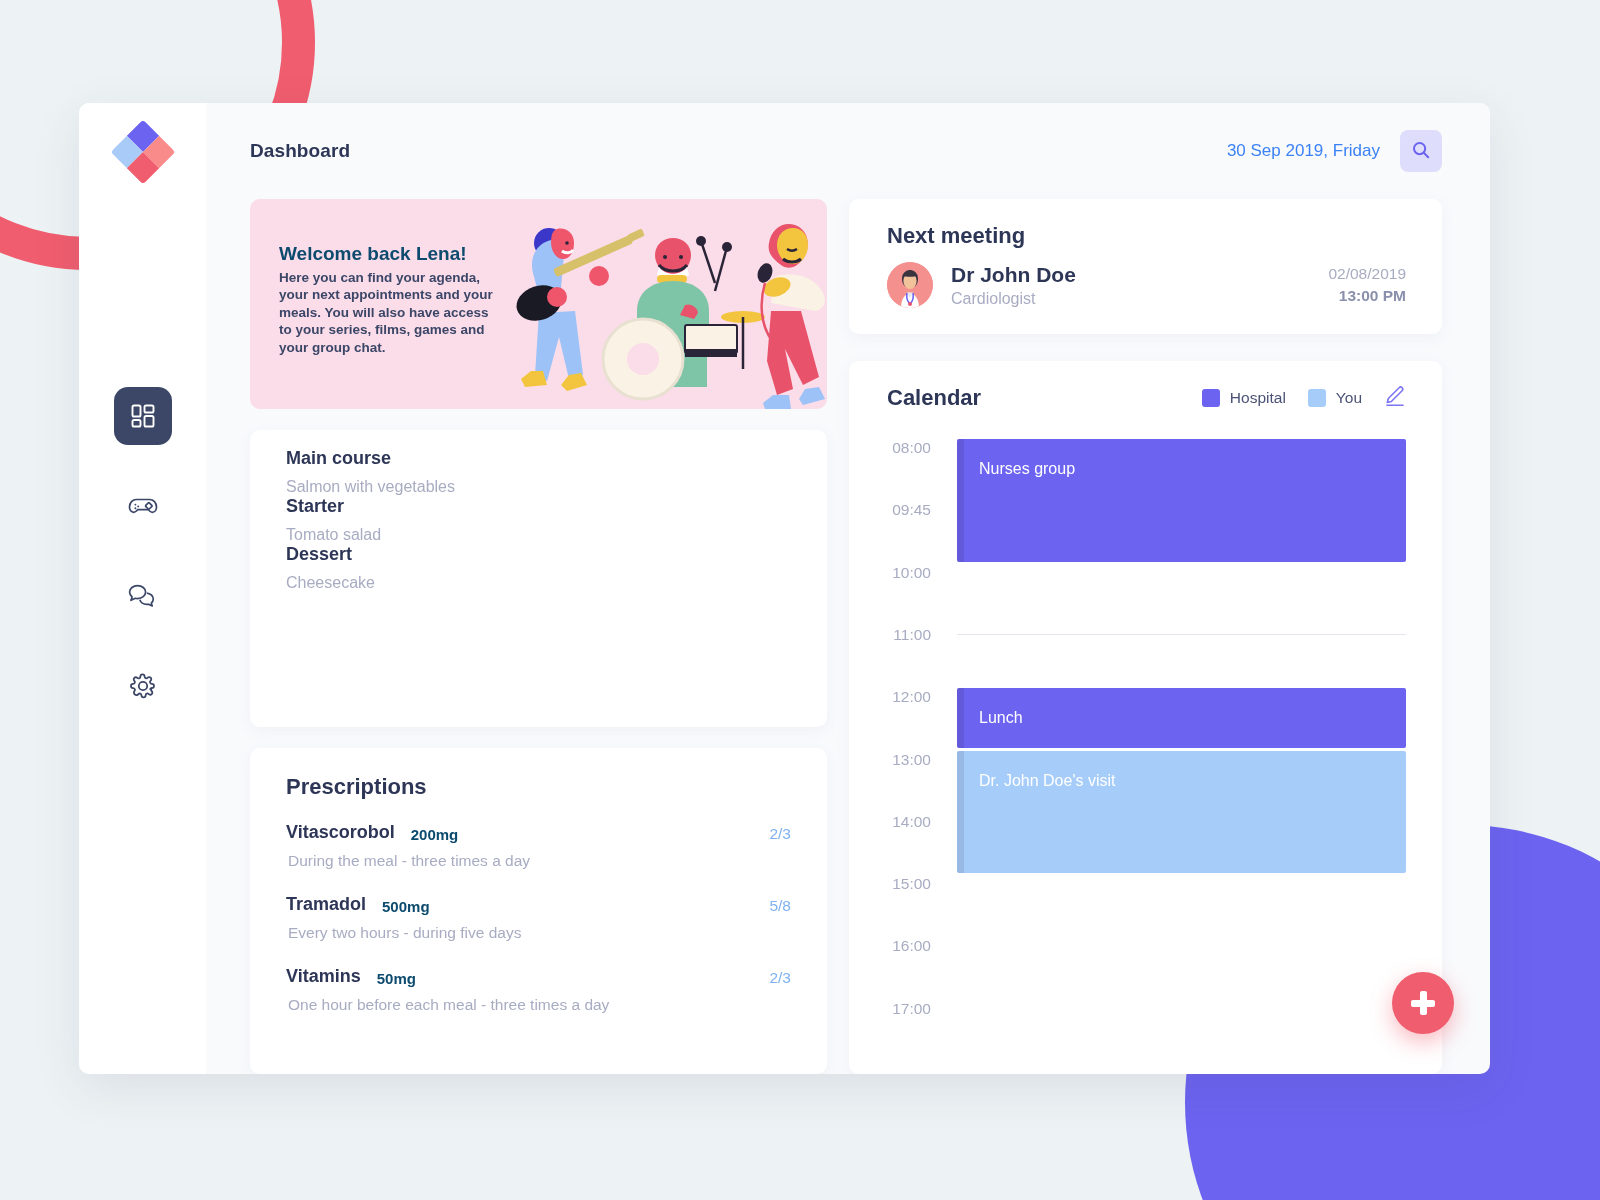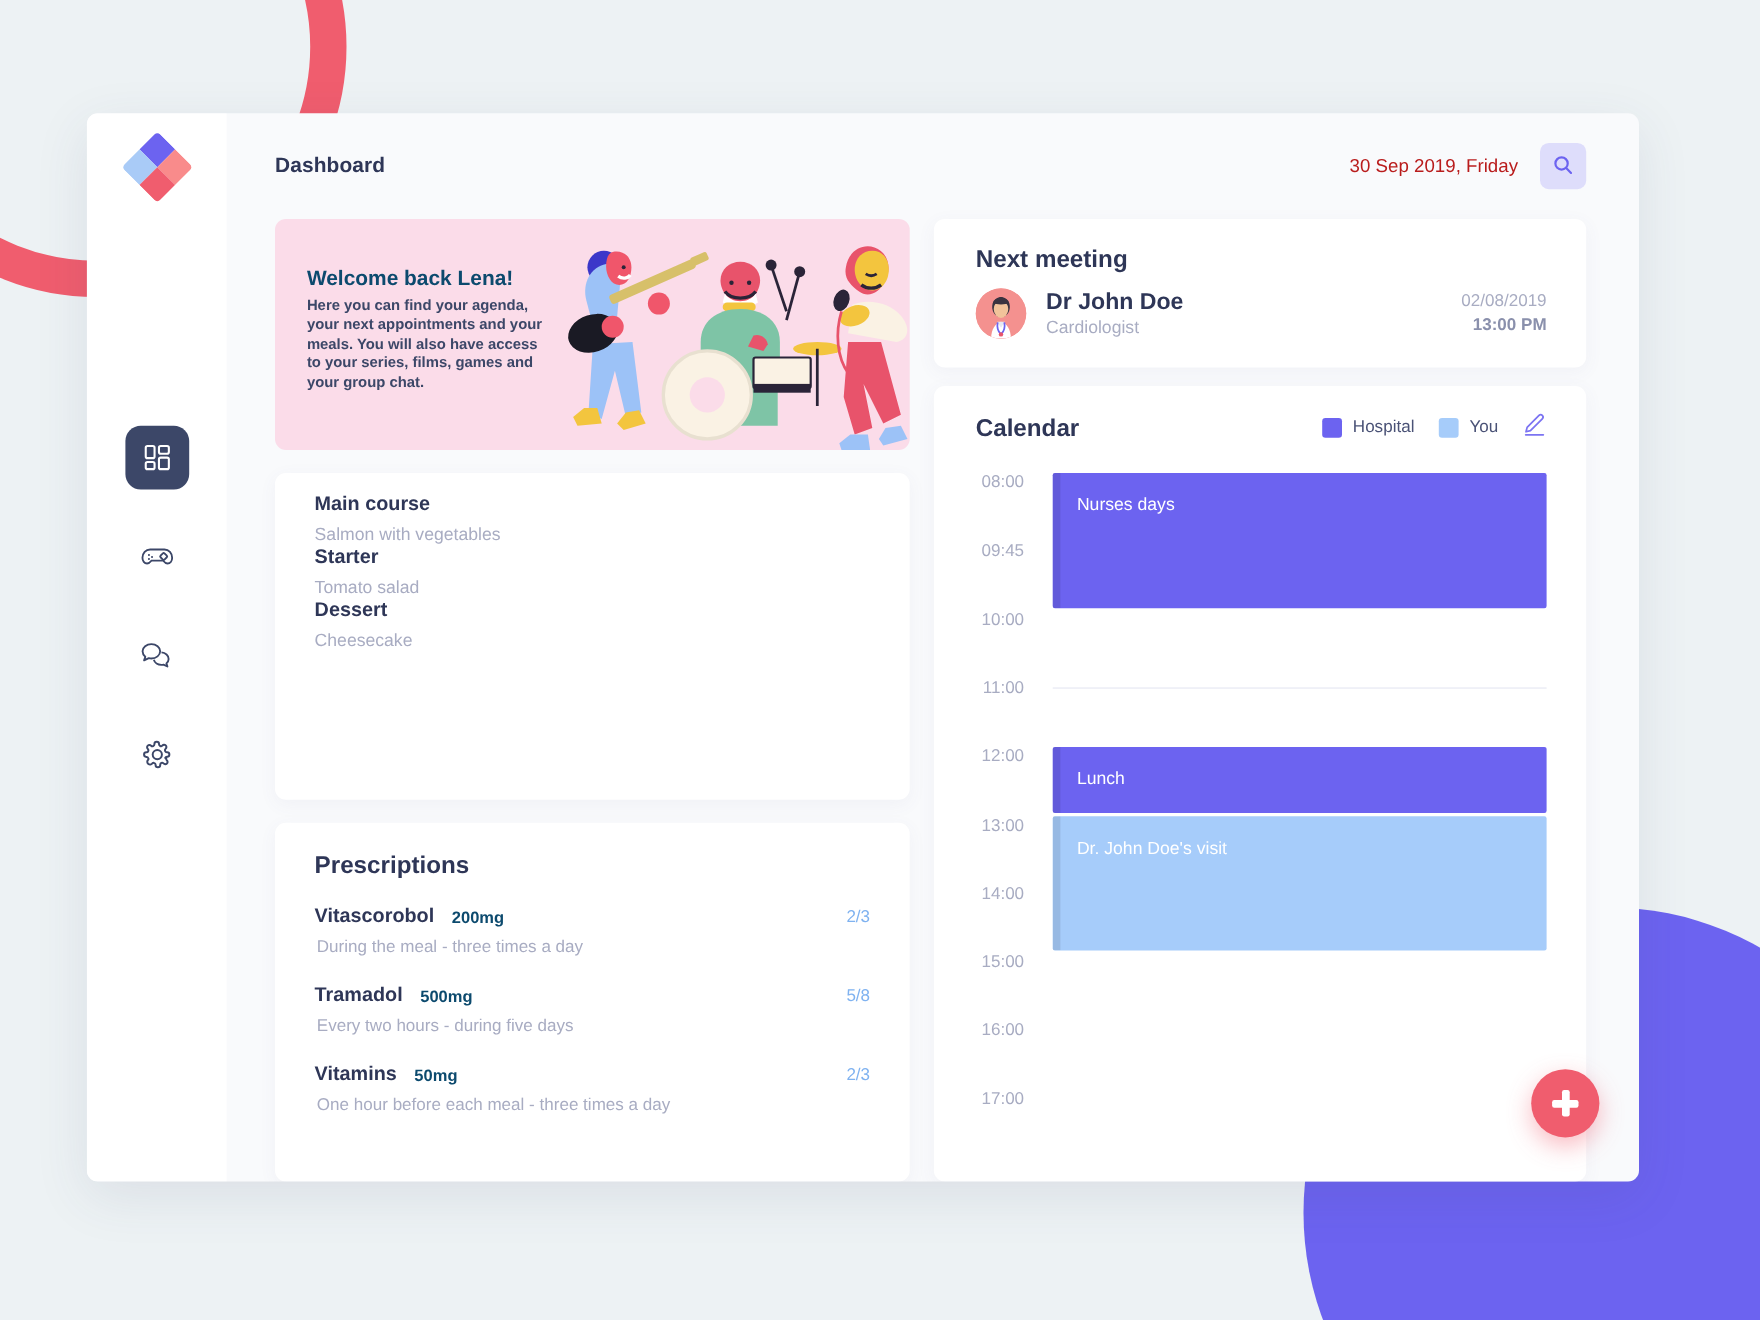--- a/index.html
+++ b/index.html
@@ -82,32 +82,32 @@
     padding: 0 48px 0 44px;
     min-width: 0;
   }
   .topbar {
     height: 96px;
     display: flex; align-items: center; justify-content: space-between;
     flex: 0 0 96px;
   }
   .page-title { font-size: 19px; font-weight: bold; color: #2E3657; letter-spacing: .1px; }
   .topbar-right { display: flex; align-items: center; gap: 20px; }
-  .top-date { font-size: 17px; color: #b91c1c; }
+  .top-date { font-size: 17px; color: #3b82f6; }
   .search-btn {
     width: 42px; height: 42px;
     background: #DEDDFB;
     border-radius: 8px; border: 0;
     display: flex; align-items: center; justify-content: center;
     cursor: pointer;
   }
 
   .columns { display: flex; gap: 22px; flex: 1; min-height: 0; }
   .col-left  { width: 577px; flex: 0 0 577px; display: flex; flex-direction: column; gap: 21px; }
-  .col-right { flex: 1; display: flex; flex-direction: column; gap: 17px; min-width: 0; }
+  .col-right { flex: 1; display: flex; flex-direction: column; gap: 27px; min-width: 0; }
 
   .card {
     background: #FFFFFF;
     border-radius: 10px;
     box-shadow: 0 4px 16px rgba(90,100,140,.055);
   }
 
   
   .welcome {
     background: #FBDCE9;
@@ -485,21 +485,21 @@
                 <div class="hour-row" style="top: 510.4px;">
                   <div class="hour-label">16:00</div>
                   <div class="hour-line"></div>
                 </div>
                 <div class="hour-row" style="top: 572.7px;">
                   <div class="hour-label">17:00</div>
                   <div class="hour-line"></div>
                 </div>
               </div>
             <div class="events" id="cal-events">
-                <div class="event hospital" style="top: 12px; height: 122.6px;">Nurses days</div>
+                <div class="event hospital" style="top: 12px; height: 122.6px;">Nurses group</div>
                 <div class="event hospital" style="top: 261.2px; height: 60.3px;">Lunch</div>
                 <div class="event you" style="top: 323.5px; height: 122.6px;">Dr. John Doe's visit</div>
               </div>
           </div>
         </section>
       </div>
     </div>
   </div>
 
   <button class="fab">

